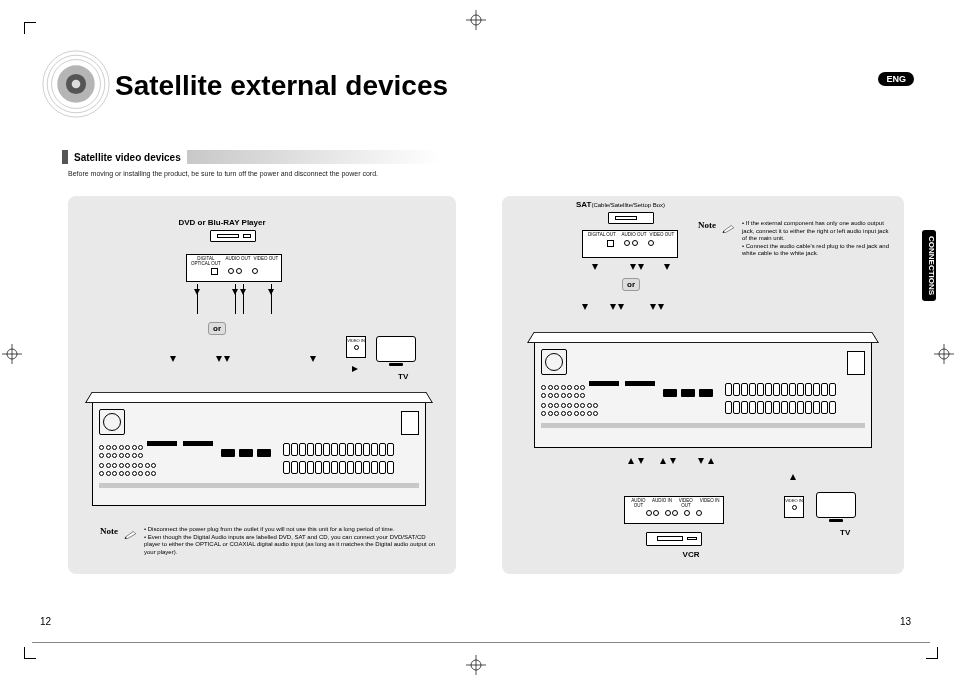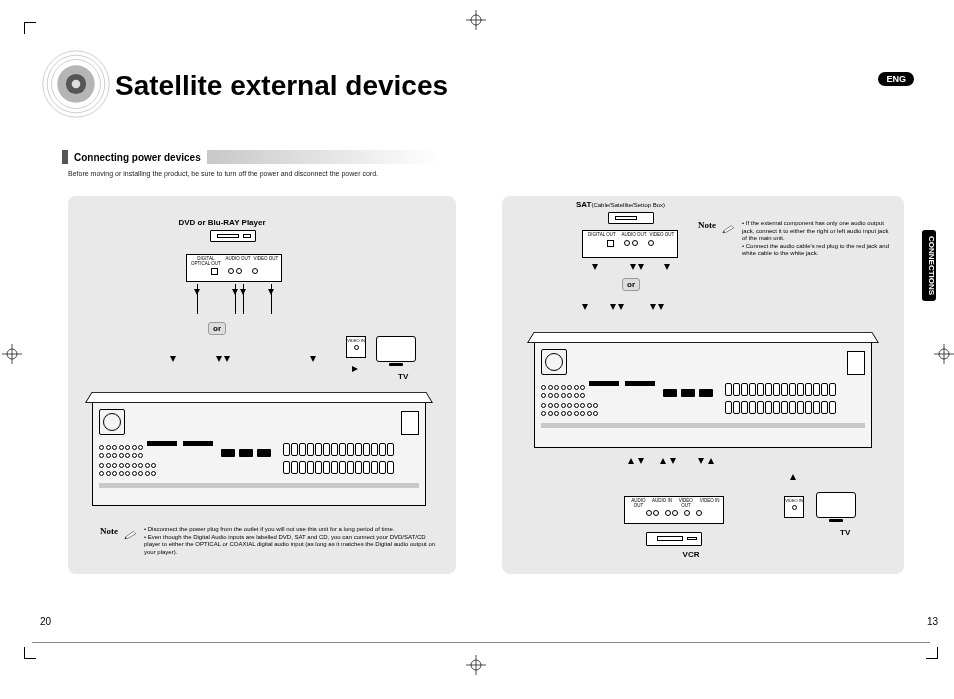--- a/index.html
+++ b/index.html
@@ -48,21 +48,21 @@
   .receiver .rowjacks span { width: 5px; height: 5px; border: 0.5px solid #000; border-radius: 50%; background: #fff; }
   .receiver .blk { position: absolute; background: #000; }
 
   .note-row { position: absolute; display: flex; gap: 6px; }
   .note-label { font-family: cursive; font-weight: bold; font-size: 9px; }
   .pencil-icon svg { width: 14px; height: 10px; }
   .note-text { font-size: 6px; line-height: 1.25; }
 
   .page-num { position: absolute; bottom: 72px; font-size: 10px; }
   #pn-left  { left: 40px; }
-  #pn-right { right: 16px; }
+  #pn-right { right: 43px; }
 
   .crop-mark { position: absolute; width: 12px; height: 12px; }
   .crop-mark::before, .crop-mark::after { content: ""; position: absolute; background: #000; }
   .crop-mark.tl { top: 22px; left: 24px; } .crop-mark.tl::before { top:0;left:0;width:12px;height:1px;} .crop-mark.tl::after{top:0;left:0;width:1px;height:12px;}
   .crop-mark.bl { bottom: 40px; left: 24px; } .crop-mark.bl::before{bottom:0;left:0;width:12px;height:1px;} .crop-mark.bl::after{bottom:0;left:0;width:1px;height:12px;}
   .crop-mark.br { bottom: 40px; right: 16px; } .crop-mark.br::before{bottom:0;right:0;width:12px;height:1px;} .crop-mark.br::after{bottom:0;right:0;width:1px;height:12px;}
   .reg-mark { position: absolute; width: 20px; height: 20px; }
   .reg-mark svg { width: 100%; height: 100%; }
 
   .thinrule { position: absolute; left: 32px; right: 24px; height: 1px; background: #888; bottom: 56px; }
@@ -123,21 +123,21 @@
     <circle cx="50" cy="50" r="14" fill="#555"></circle>
     <circle cx="50" cy="50" r="6" fill="#ddd"></circle>
   </svg>
 </div>
 <h1 class="page-title">Satellite external devices</h1>
 <div class="lang-badge">ENG</div>
 <div class="side-tab">CONNECTIONS</div>
 
 <div class="section-bar">
   <div class="stub"></div>
-  <div class="label">Connecting power devices</div>
+  <div class="label">Satellite video devices</div>
   <div class="tail"></div>
 </div>
 <div class="section-note">Before moving or installing the product, be sure to turn off the power and disconnect the power cord.</div>
 
 <div id="panel-left" class="panel">
   <div class="device-label" style="position:absolute;top:22px;left:0;right:80px">DVD or Blu-RAY Player</div>
 
   <div class="pbox" style="top:34px;left:142px;width:46px;height:12px;border-radius:1px">
     <div style="position:absolute;top:3px;left:6px;width:22px;height:4px;border:0.4px solid #000"></div>
     <div style="position:absolute;top:3px;right:4px;width:8px;height:4px;border:0.4px solid #000"></div>
@@ -478,14 +478,14 @@
   </div>
   <div class="tv-box" style="top:296px;left:314px">
       <div class="scr"></div>
       <div class="base"></div>
     </div>
   <div class="tv-label" style="position:absolute;top:332px;left:338px">TV</div>
   <div class="arrow up" style="top:278px;left:288px"></div>
 </div>
 
 <div class="thinrule"></div>
-<div id="pn-left" class="page-num">20</div>
+<div id="pn-left" class="page-num">12</div>
 <div id="pn-right" class="page-num">13</div>
 
 </body></html>

